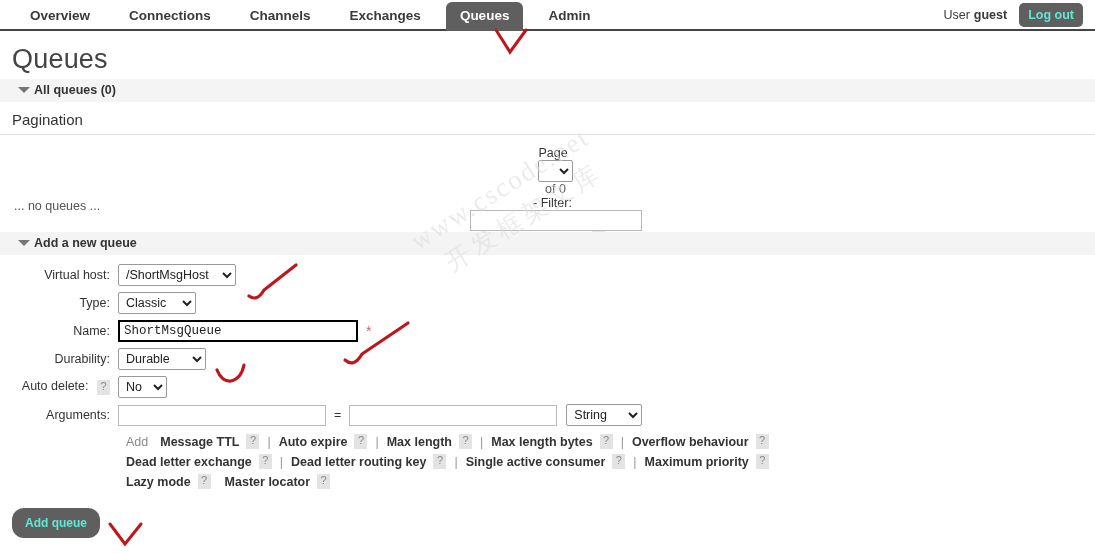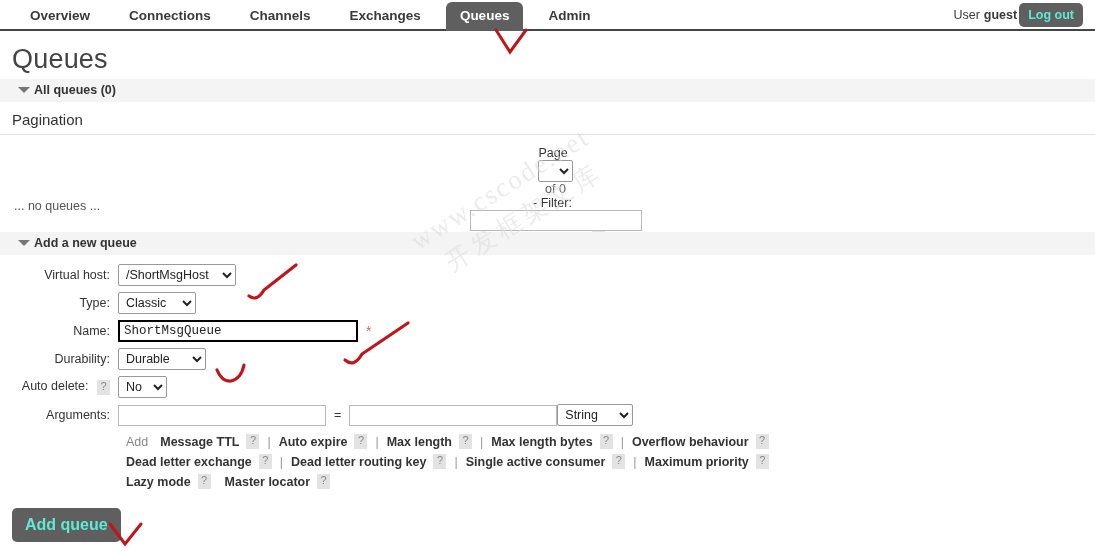--- a/index.html
+++ b/index.html
@@ -45,21 +45,21 @@
   #user-block {
     position:absolute;
     right:12px;
     top:3px;
     display:flex;
     align-items:center;
     font-size:12.5px;
     color:#3a3a3a;
   }
   #user-block .u-label { margin-right:4px;margin-left:46px; }
-  #user-block .u-name { font-weight:bold; margin-right:2px; }
+  #user-block .u-name { font-weight:bold; margin-right:12px; }
   .btn-dark {
     background:#605f5f;
     color:#5eead4;
     border:none;
     border-radius:5px;
     font-family:"Liberation Sans", sans-serif;
     font-weight:bold;
     font-size:12.5px;
     padding:5px 9px;
     cursor:pointer;
@@ -243,21 +243,22 @@
     color:#333;
     cursor:pointer;
     white-space:nowrap;
   }
   .preset-line .help { margin-left:7px; }
   .sep { color:#999; margin:0 8px; }
 
   #add-queue-btn {
     margin:14px 0 0 12px;
     padding:8px 13px;
-    font-size:16px;
+    font-size:12px;
+    border-radius:12px;
   }
 
   
   #watermark {
     position:absolute;
     left:425px; top:150px;
     width:260px; height:150px;
     pointer-events:none;
     opacity:0.55;
     transform:rotate(-32deg);
@@ -366,21 +367,21 @@
       <span class="help">?</span>
     </span>
     <select class="sel" id="autodelete-select"><option value="No">No</option><option value="Yes">Yes</option></select>
   </div>
 
   <div class="form-row">
     <span class="form-label">Arguments:</span>
     <input class="arg-input" type="text" value="" style="">
     <span class="eq-sign">=</span>
     <input class="arg-input" type="text" value="" style="">
-    <select class="sel" id="argtype-select" style=""><option value="String">String</option><option value="Number">Number</option><option value="Boolean">Boolean</option><option value="List">List</option></select>
+    <select class="sel" id="argtype-select" style="margin-left:9px"><option value="String">String</option><option value="Number">Number</option><option value="Boolean">Boolean</option><option value="List">List</option></select>
   </div>
 
   <div id="presets">
       <div class="preset-line">
         <span class="add-word">Add</span>
         <span class="preset-link">Message TTL</span>
         <span class="help">?</span>
         <span class="sep">|</span>
         <span class="preset-link">Auto expire</span>
         <span class="help">?</span>

